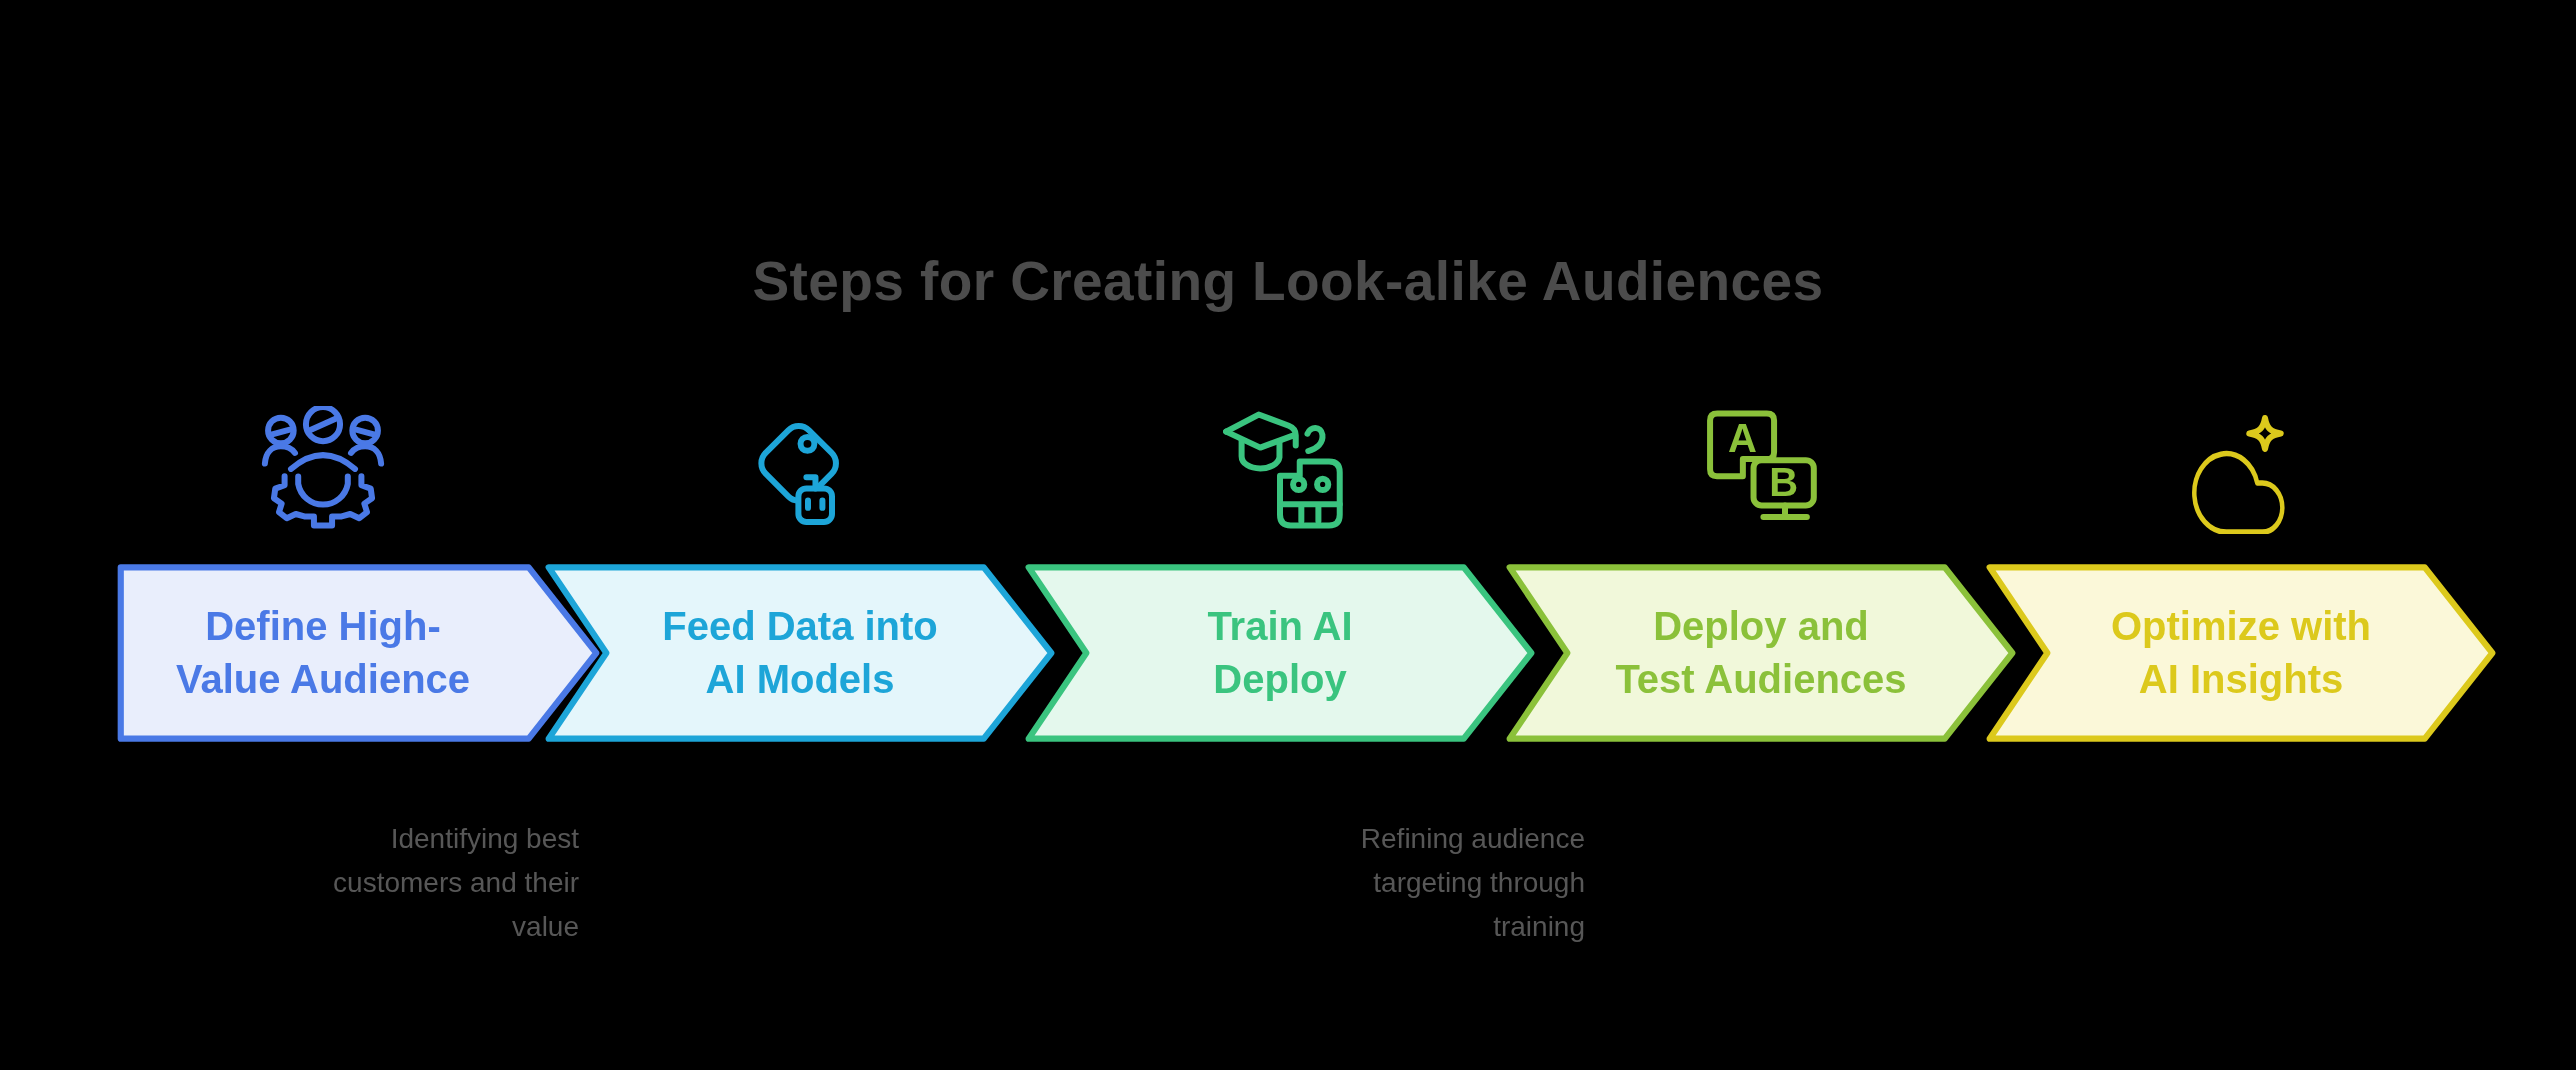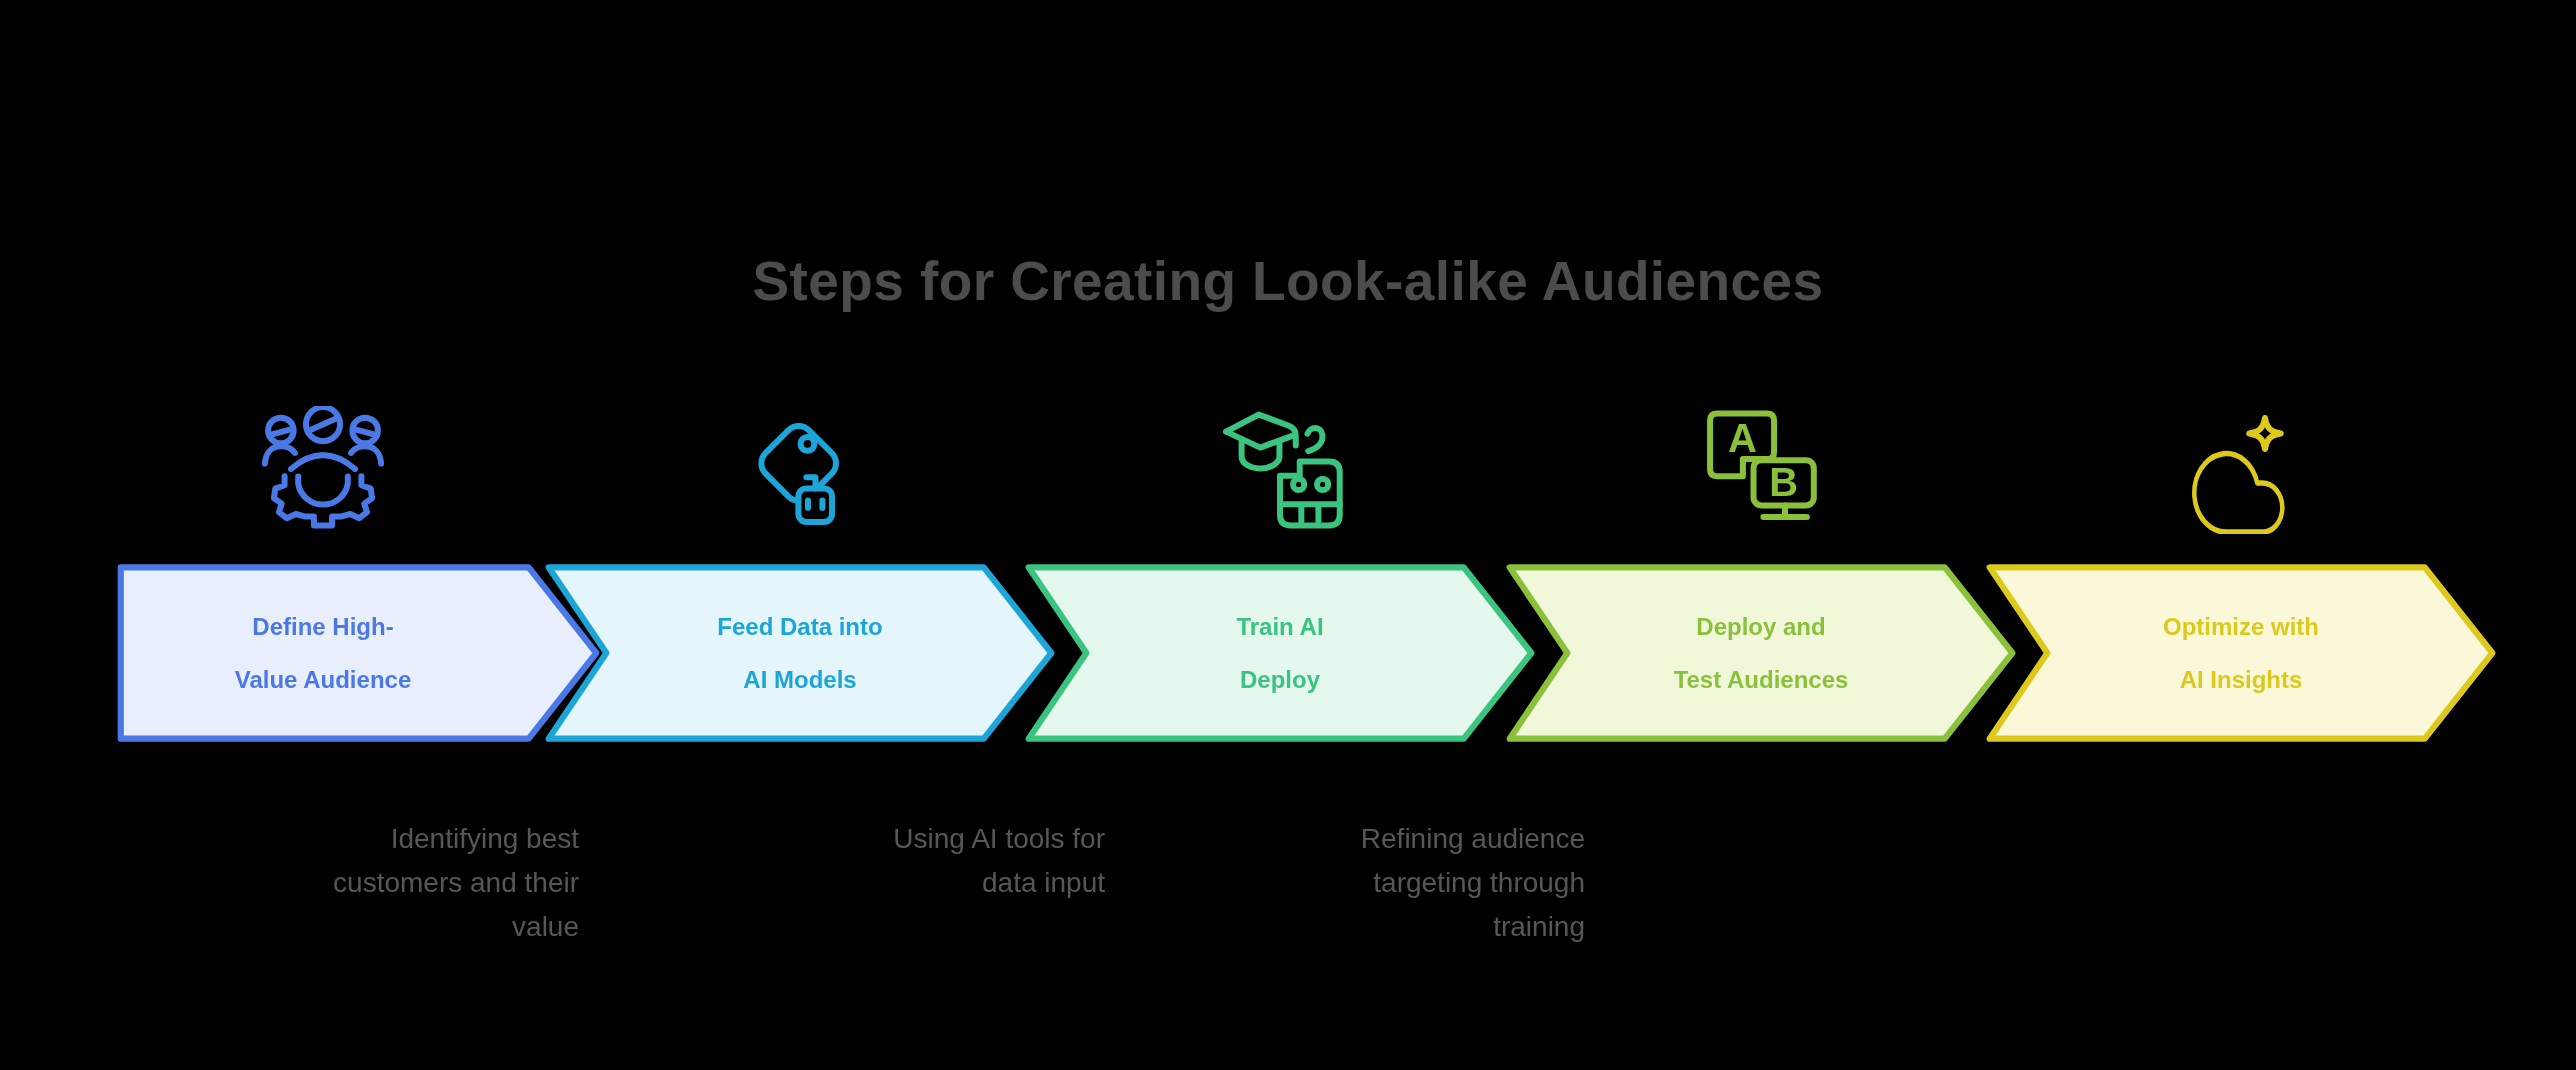--- a/index.html
+++ b/index.html
@@ -21,21 +21,21 @@
   .content{position:absolute;top:0;bottom:0;left:0;right:0;}
   .step.first .content{right:71px;}
   .icon{position:absolute;top:406px;left:0;right:0;display:flex;justify-content:center;}
   .icon svg{width:128px;height:128px;}
   .icon .st{fill:none;stroke:currentColor;stroke-width:2.25;stroke-linecap:round;stroke-linejoin:round;}
   .icon .bg{fill:#000;stroke:currentColor;stroke-width:2.25;stroke-linecap:round;stroke-linejoin:round;}
   .icon .glyph{fill:currentColor;stroke:none;font-family:"Liberation Sans",sans-serif;font-weight:700;font-size:15px;text-anchor:middle;}
   .label{
     position:absolute;top:564px;height:178px;left:0;right:0;
     display:flex;align-items:center;justify-content:center;
-    font-size:24px;font-weight:700;line-height:53px;
+    font-size:40px;font-weight:700;line-height:53px;
     text-align:center;white-space:pre-line;
   }
   .desc{
     position:absolute;top:817px;left:-50px;right:-50px;
     font-size:28px;line-height:44px;font-weight:400;
     color:var(--desc-color,#575757);
     text-align:right;white-space:pre-line;
   }
 </style>
 </head>
@@ -84,22 +84,20 @@
             <rect class="st" x="12" y="10" width="23" height="23" rx="5.5"></rect>
           </g>
           <circle class="st" cx="26.8" cy="14.2" r="2.6"></circle>
           <rect class="bg" x="23.4" y="30.9" width="12.6" height="12.6" rx="3"></rect>
           <path class="st" d="M29.8,26.7 L29.8,30.9 M26.4,26.7 L29.8,26.7"></path>
           <path class="st" d="M27,35.4 L27,38.2 M32.4,35.4 L32.4,38.2"></path>
         </svg>
       </div>
       <div class="label">Feed Data into
 AI Models</div>
-      <div class="desc">Using AI tools for
-data input</div>
     </div>
   </div>
 
   <div class="step" style="left: 1025px; width: 510px; --accent: #3ac47f; --fill: #e4f8ed;">
     <svg class="chevron" viewBox="0 0 618 216" width="510" height="178">
       <polygon points="4,4 532,4 614,108 532,212 4,212 74,108"></polygon>
     </svg>
     <div class="content">
       <div class="icon">
         <svg viewBox="0 0 48 48">

